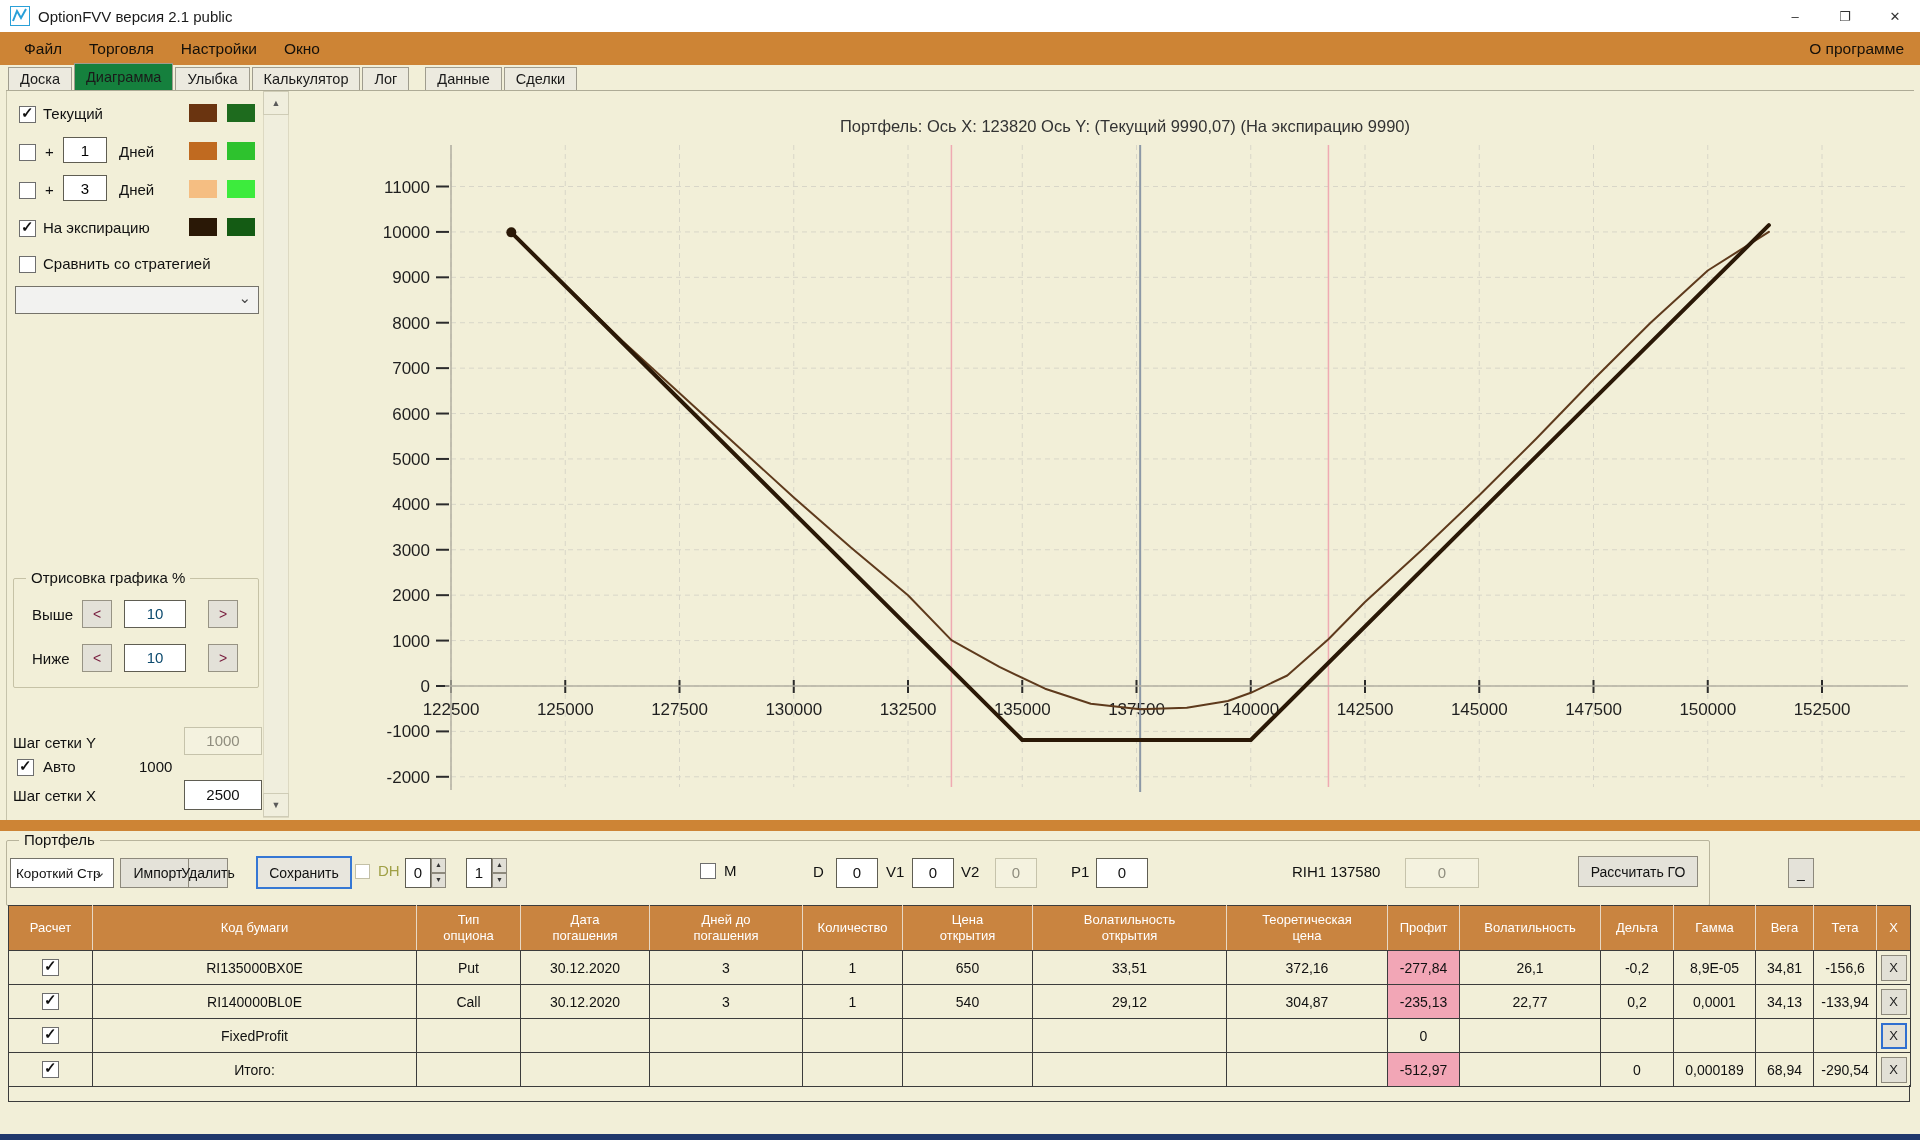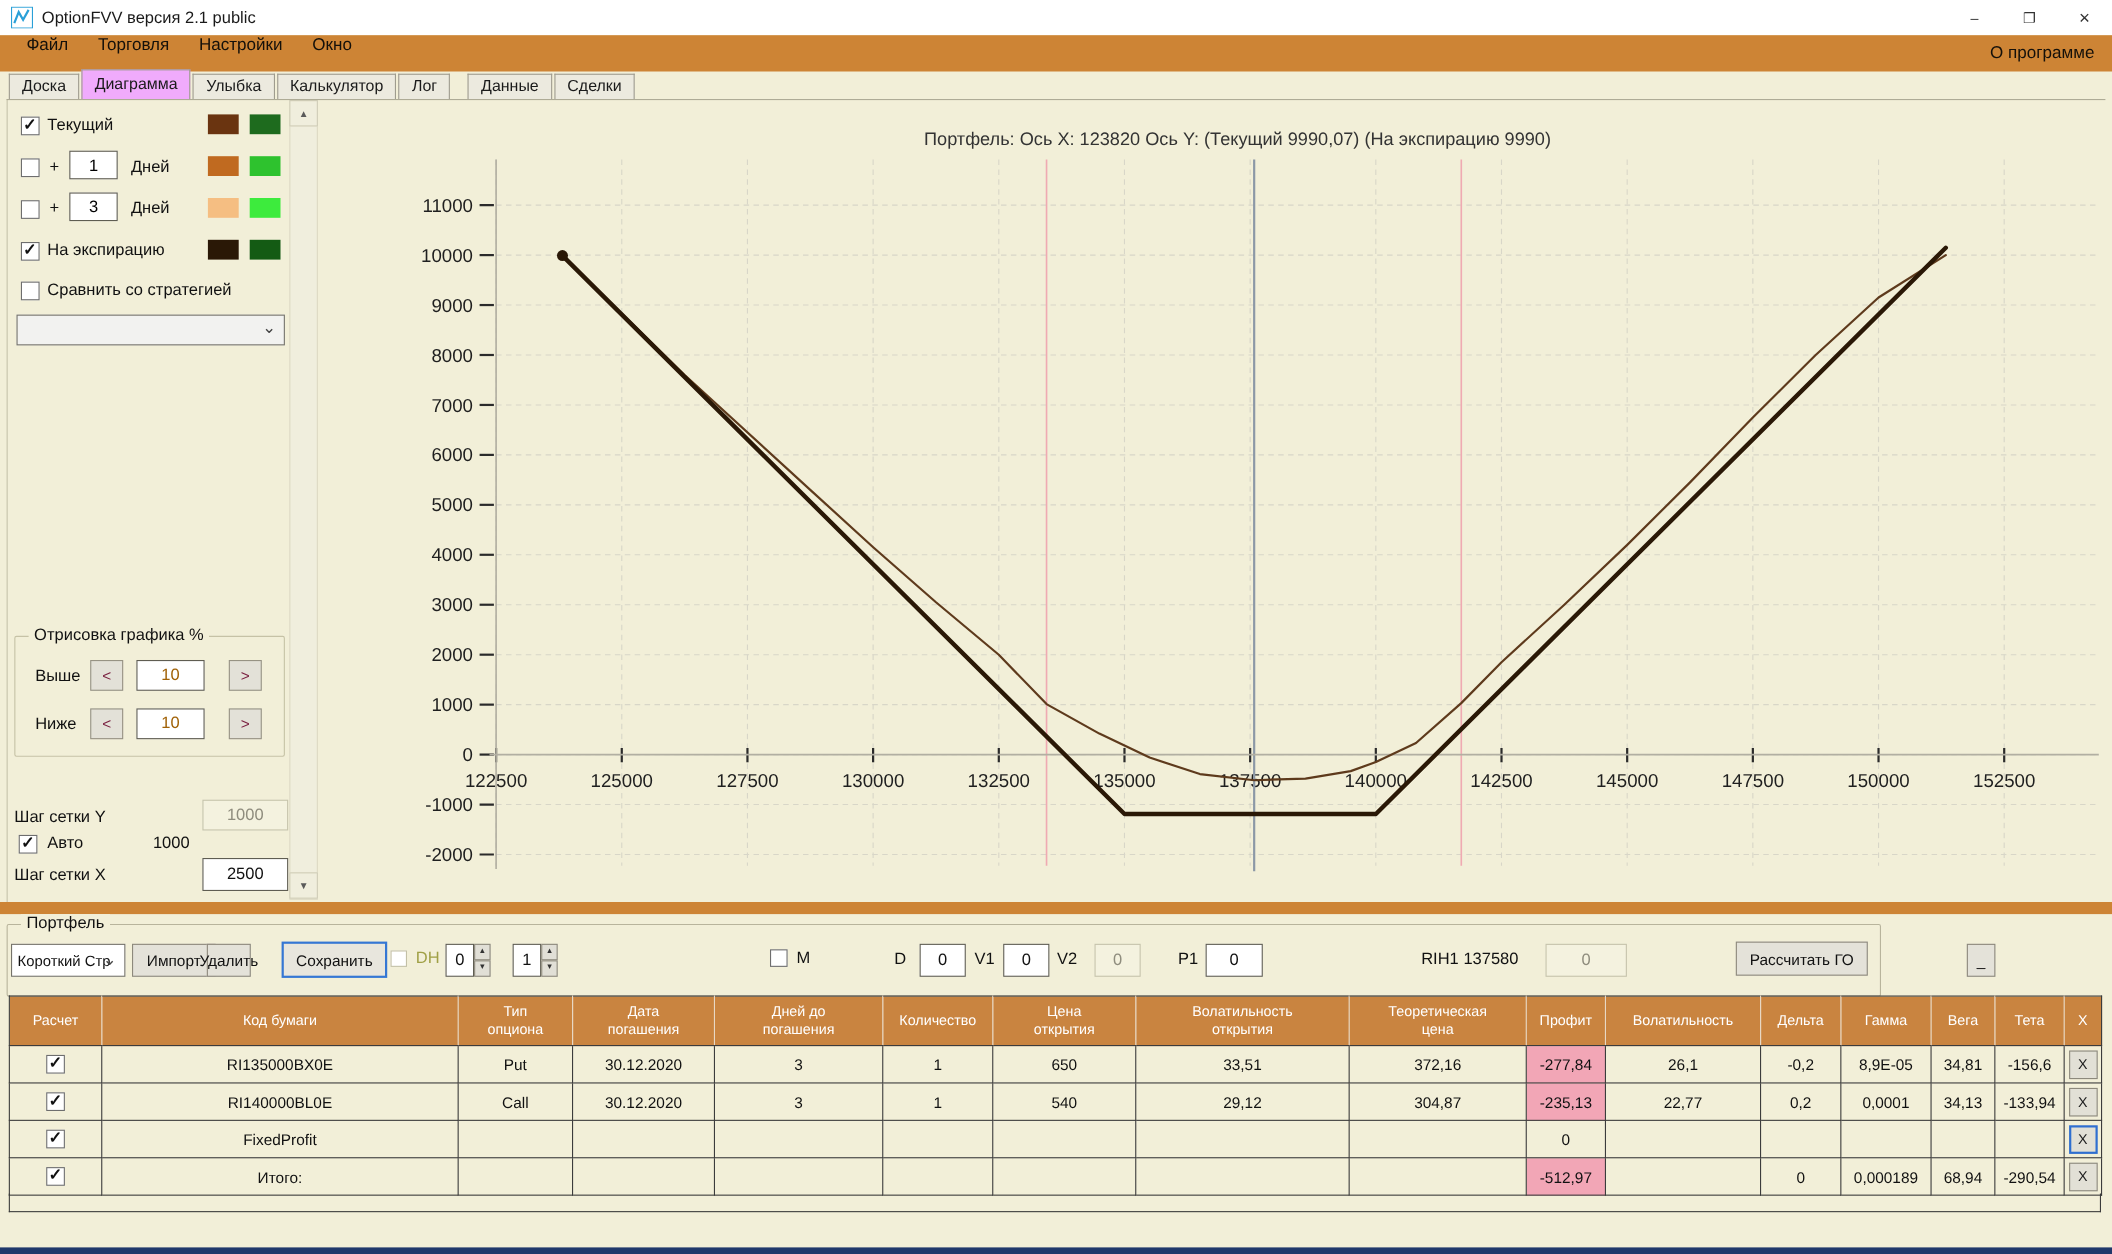--- a/index.html
+++ b/index.html
@@ -4,46 +4,46 @@
 <style>
   html,body{margin:0;padding:0}
   #app{position:relative;width:1920px;height:1140px;background:#f2efd8;font-family:"Liberation Sans",sans-serif;overflow:hidden;color:#111}
   
   .titlebar{position:absolute;left:0;top:0;width:1920px;height:32px;background:#ffffff;display:flex;align-items:center}
   .titlebar .ttl{font-size:15px;color:#1a1a1a;margin-left:8px}
   .appicon{width:20px;height:20px;margin-left:10px}
   .winbtns{position:absolute;right:0;top:0;height:32px;display:flex}
   .winbtn{width:50px;height:32px;display:flex;align-items:center;justify-content:center;font-size:13px;color:#333}
   
-  .menubar{position:absolute;left:0;top:32px;width:1920px;height:33px;background:#cd8435;display:flex;font-size:15.5px}
+  .menubar{position:absolute;left:0;top:32px;width:1920px;height:33px;background:#cd8435;display:flex;align-items:center;font-size:15.5px}
   .menubar .mitem{margin-left:27px;color:#14100a}
   .menubar .mitem:first-child{margin-left:24px}
   .menu-right{position:absolute;right:16px;top:0;height:33px;display:flex;align-items:center;color:#14100a}
   
   .tabs{position:absolute;left:8px;top:64px;height:26px;display:flex;align-items:flex-end;z-index:3}
   .tab{height:22px;padding:0 11px;background:#eceadf;border:1px solid #9f9c8e;border-bottom:none;font-size:14.5px;display:flex;align-items:center;margin-right:2px;color:#1a1a1a}
-  .tab.active{height:26px;background:#f0abfc;position:relative;z-index:4}
+  .tab.active{height:26px;background:#15803d;position:relative;z-index:4}
   .content-line{position:absolute;left:6px;top:90px;width:1908px;height:0;border-top:1px solid #aeab96;z-index:1}
   
   #sidebar{position:absolute;left:6px;top:90px;width:286px;height:730px;border-left:1px solid #c6c3ab}
   .cb{box-sizing:border-box;position:absolute;width:17px;height:17px;background:#fff;border:1px solid #6e6e6e}
   .cb.checked::after{content:"✓";position:absolute;left:1px;top:-3px;font-size:15px;font-weight:700;color:#111}
   .cb.dim{border-color:#c3c0a6}
   .lbl{position:absolute;font-size:15px;white-space:nowrap;color:#111}
   .sw{position:absolute;width:28px;height:18px}
   .numbox{box-sizing:border-box;position:absolute;background:#fff;border:1px solid #5f5d52;font-size:15px;text-align:center}
   .numbox.dis{background:#f4f2df;border-color:#c6c3ab;color:#8f8d7e}
   .combo{box-sizing:border-box;position:absolute;background:#f2f2f0;border:1px solid #75736a;display:flex;align-items:center;font-size:13.5px}
   .combo .chev{position:absolute;right:7px;top:2px;color:#444;font-size:15px}
   .gbox{box-sizing:border-box;position:absolute;border:1px solid #c6c2a6;border-radius:2px}
   .gtitle{position:absolute;top:-10px;left:12px;background:#f2efd8;padding:0 5px;font-size:15px;white-space:nowrap}
   .radio{box-sizing:border-box;position:absolute;width:17px;height:17px;border:1px solid #6e6e6e;border-radius:50%;background:#fff}
   .radio.sel::after{content:"";position:absolute;left:3px;top:3px;width:9px;height:9px;border-radius:50%;background:#111}
   .sbtn{box-sizing:border-box;position:absolute;background:#e3e1d8;border:1px solid #979384;font-size:14px;color:#7a2040;display:flex;align-items:center;justify-content:center}
-  .maroon{color:#a16207}
+  .maroon{color:#0c4a6e}
   .scrolltrack{position:absolute;left:256px;top:0;width:24px;height:726px;background:#f0eedd;border:1px solid #ddd9c2}
   .scrollarr{position:absolute;left:256px;width:24px;height:22px;display:flex;align-items:center;justify-content:center;font-size:9px;color:#5a5a5a;background:#f0eedd;border:1px solid #cfccb6}
   
   #chart-svg{position:absolute;left:290px;top:90px}
   .grid{stroke:#d8d6c8;stroke-width:1;stroke-dasharray:5 4}
   .tick{stroke:#2b2b2b;stroke-width:2}
   .alab{font-size:17px;fill:#1f1f1f;font-family:"Liberation Sans",sans-serif}
   .axis{stroke:#b2afa2;stroke-width:1.5}
   .ctitle{font-size:16.5px;fill:#333;font-family:"Liberation Sans",sans-serif}
   

